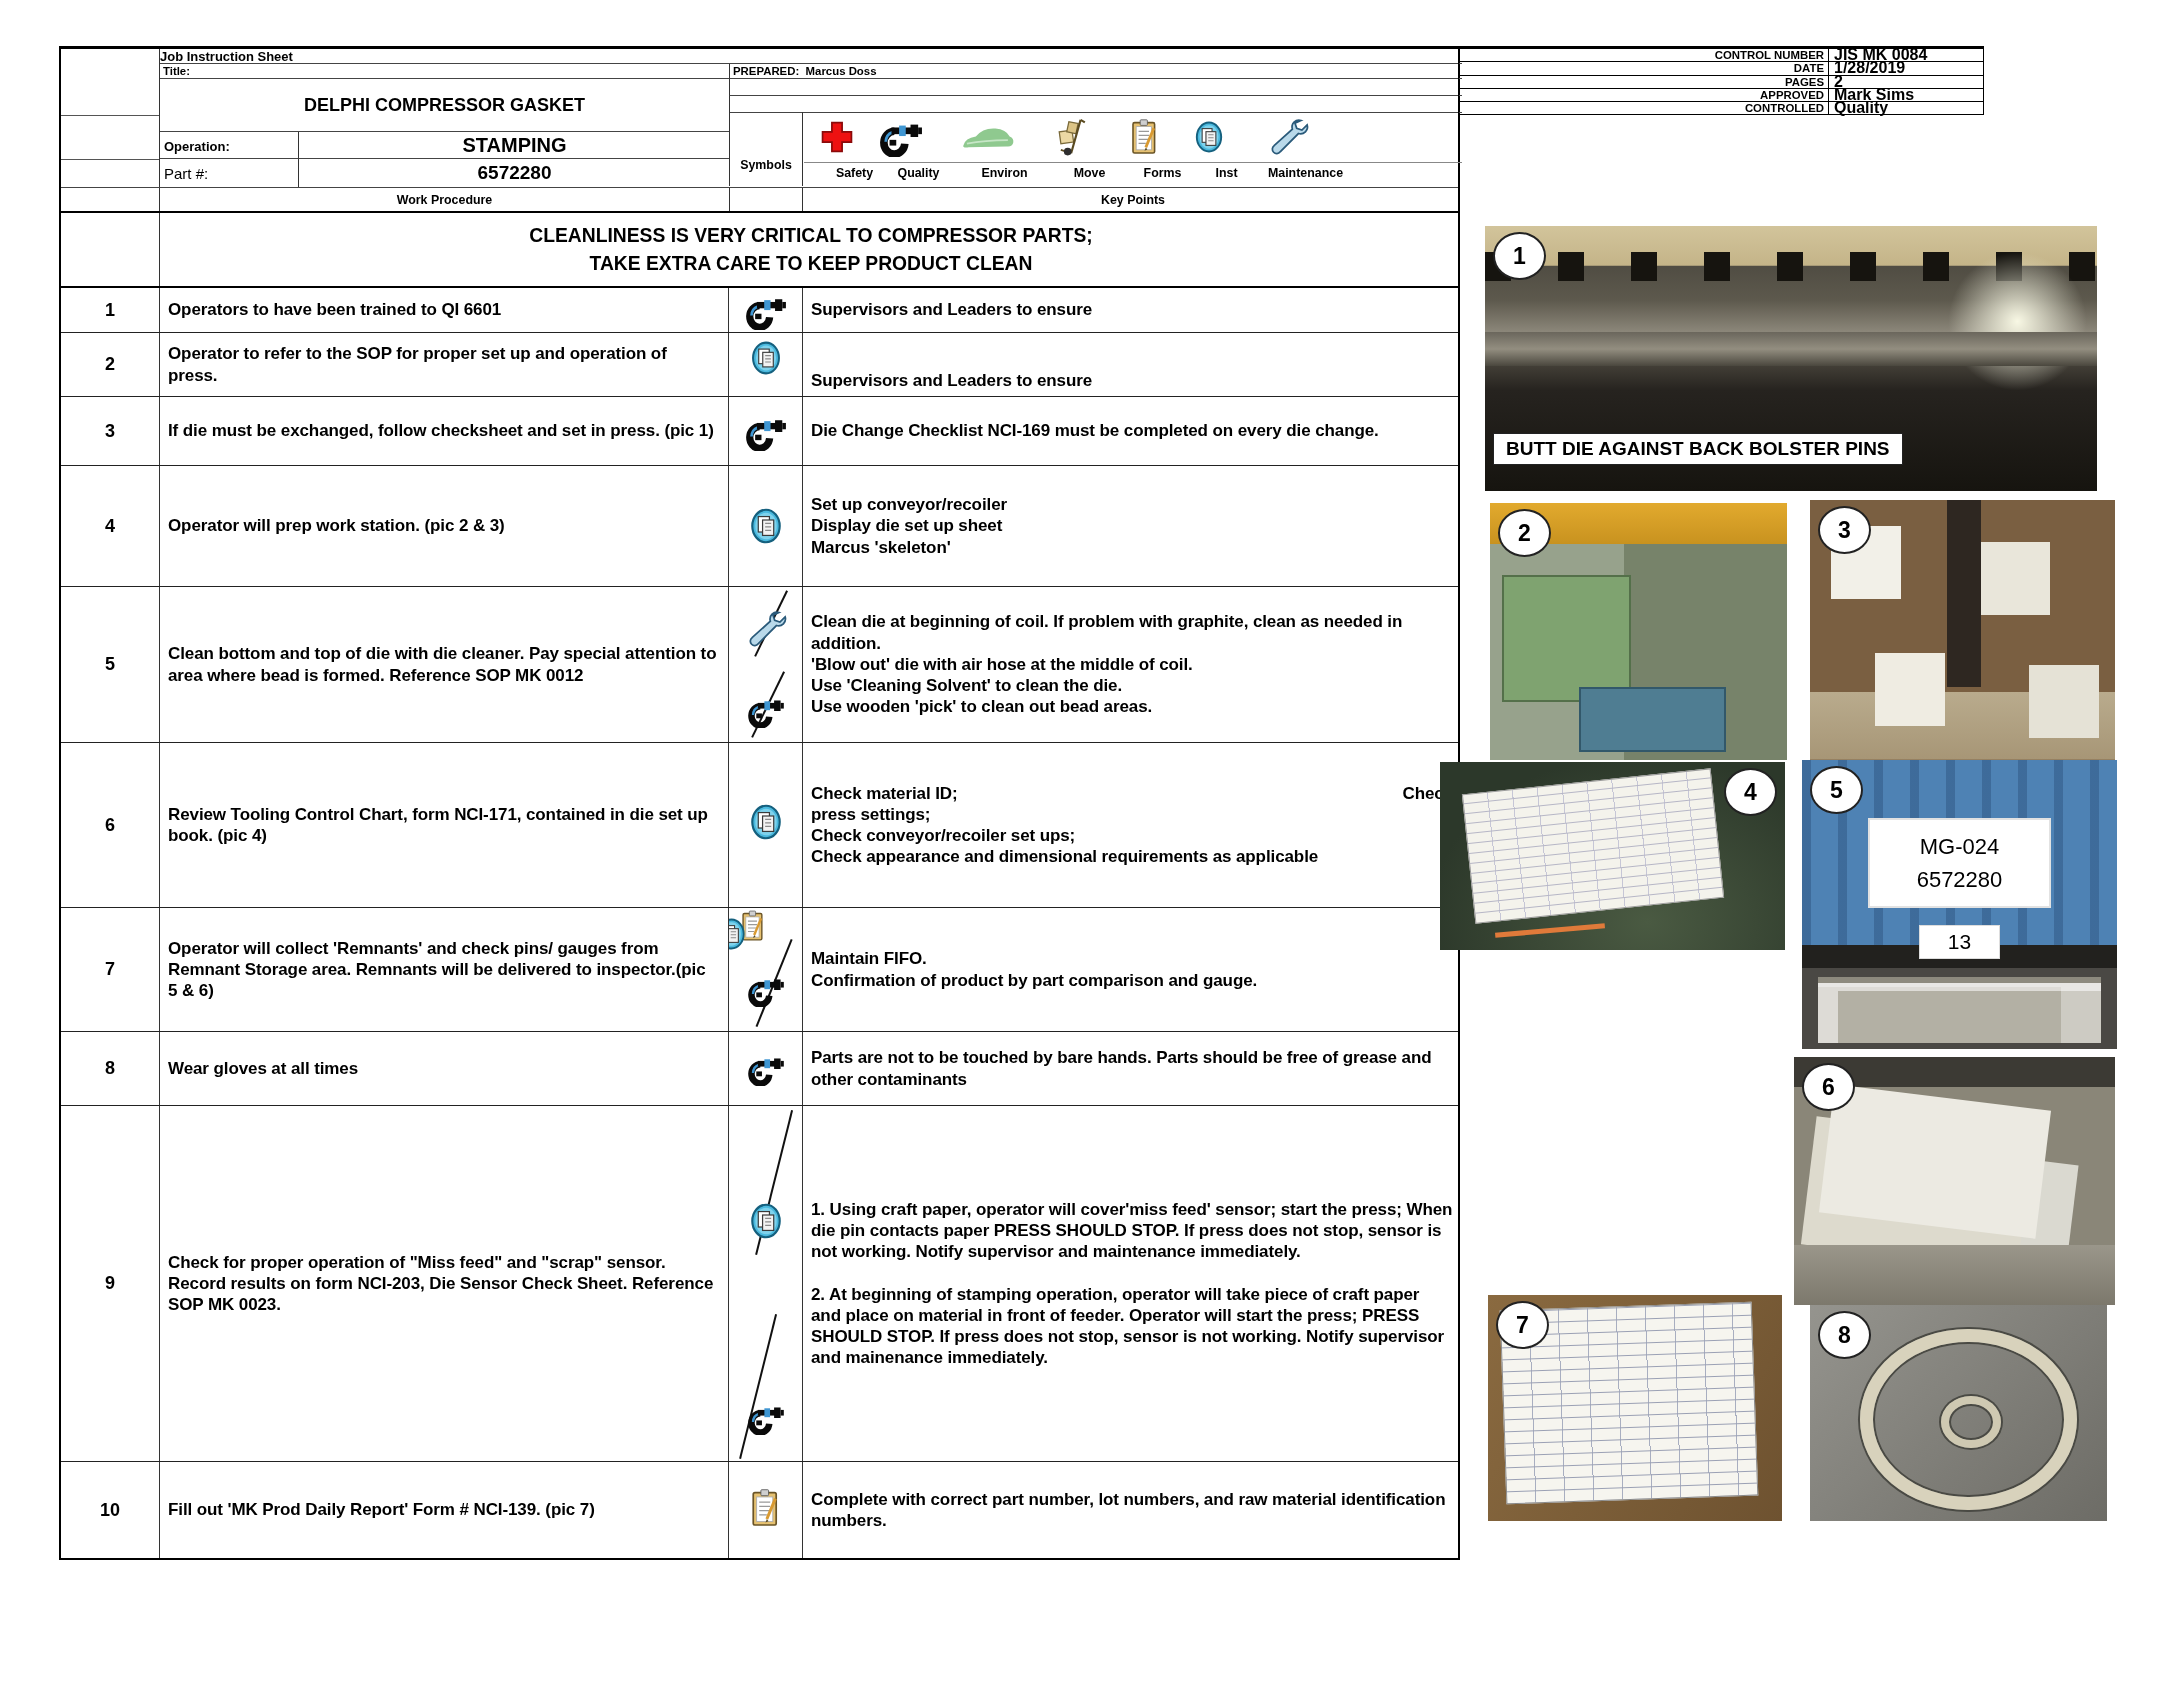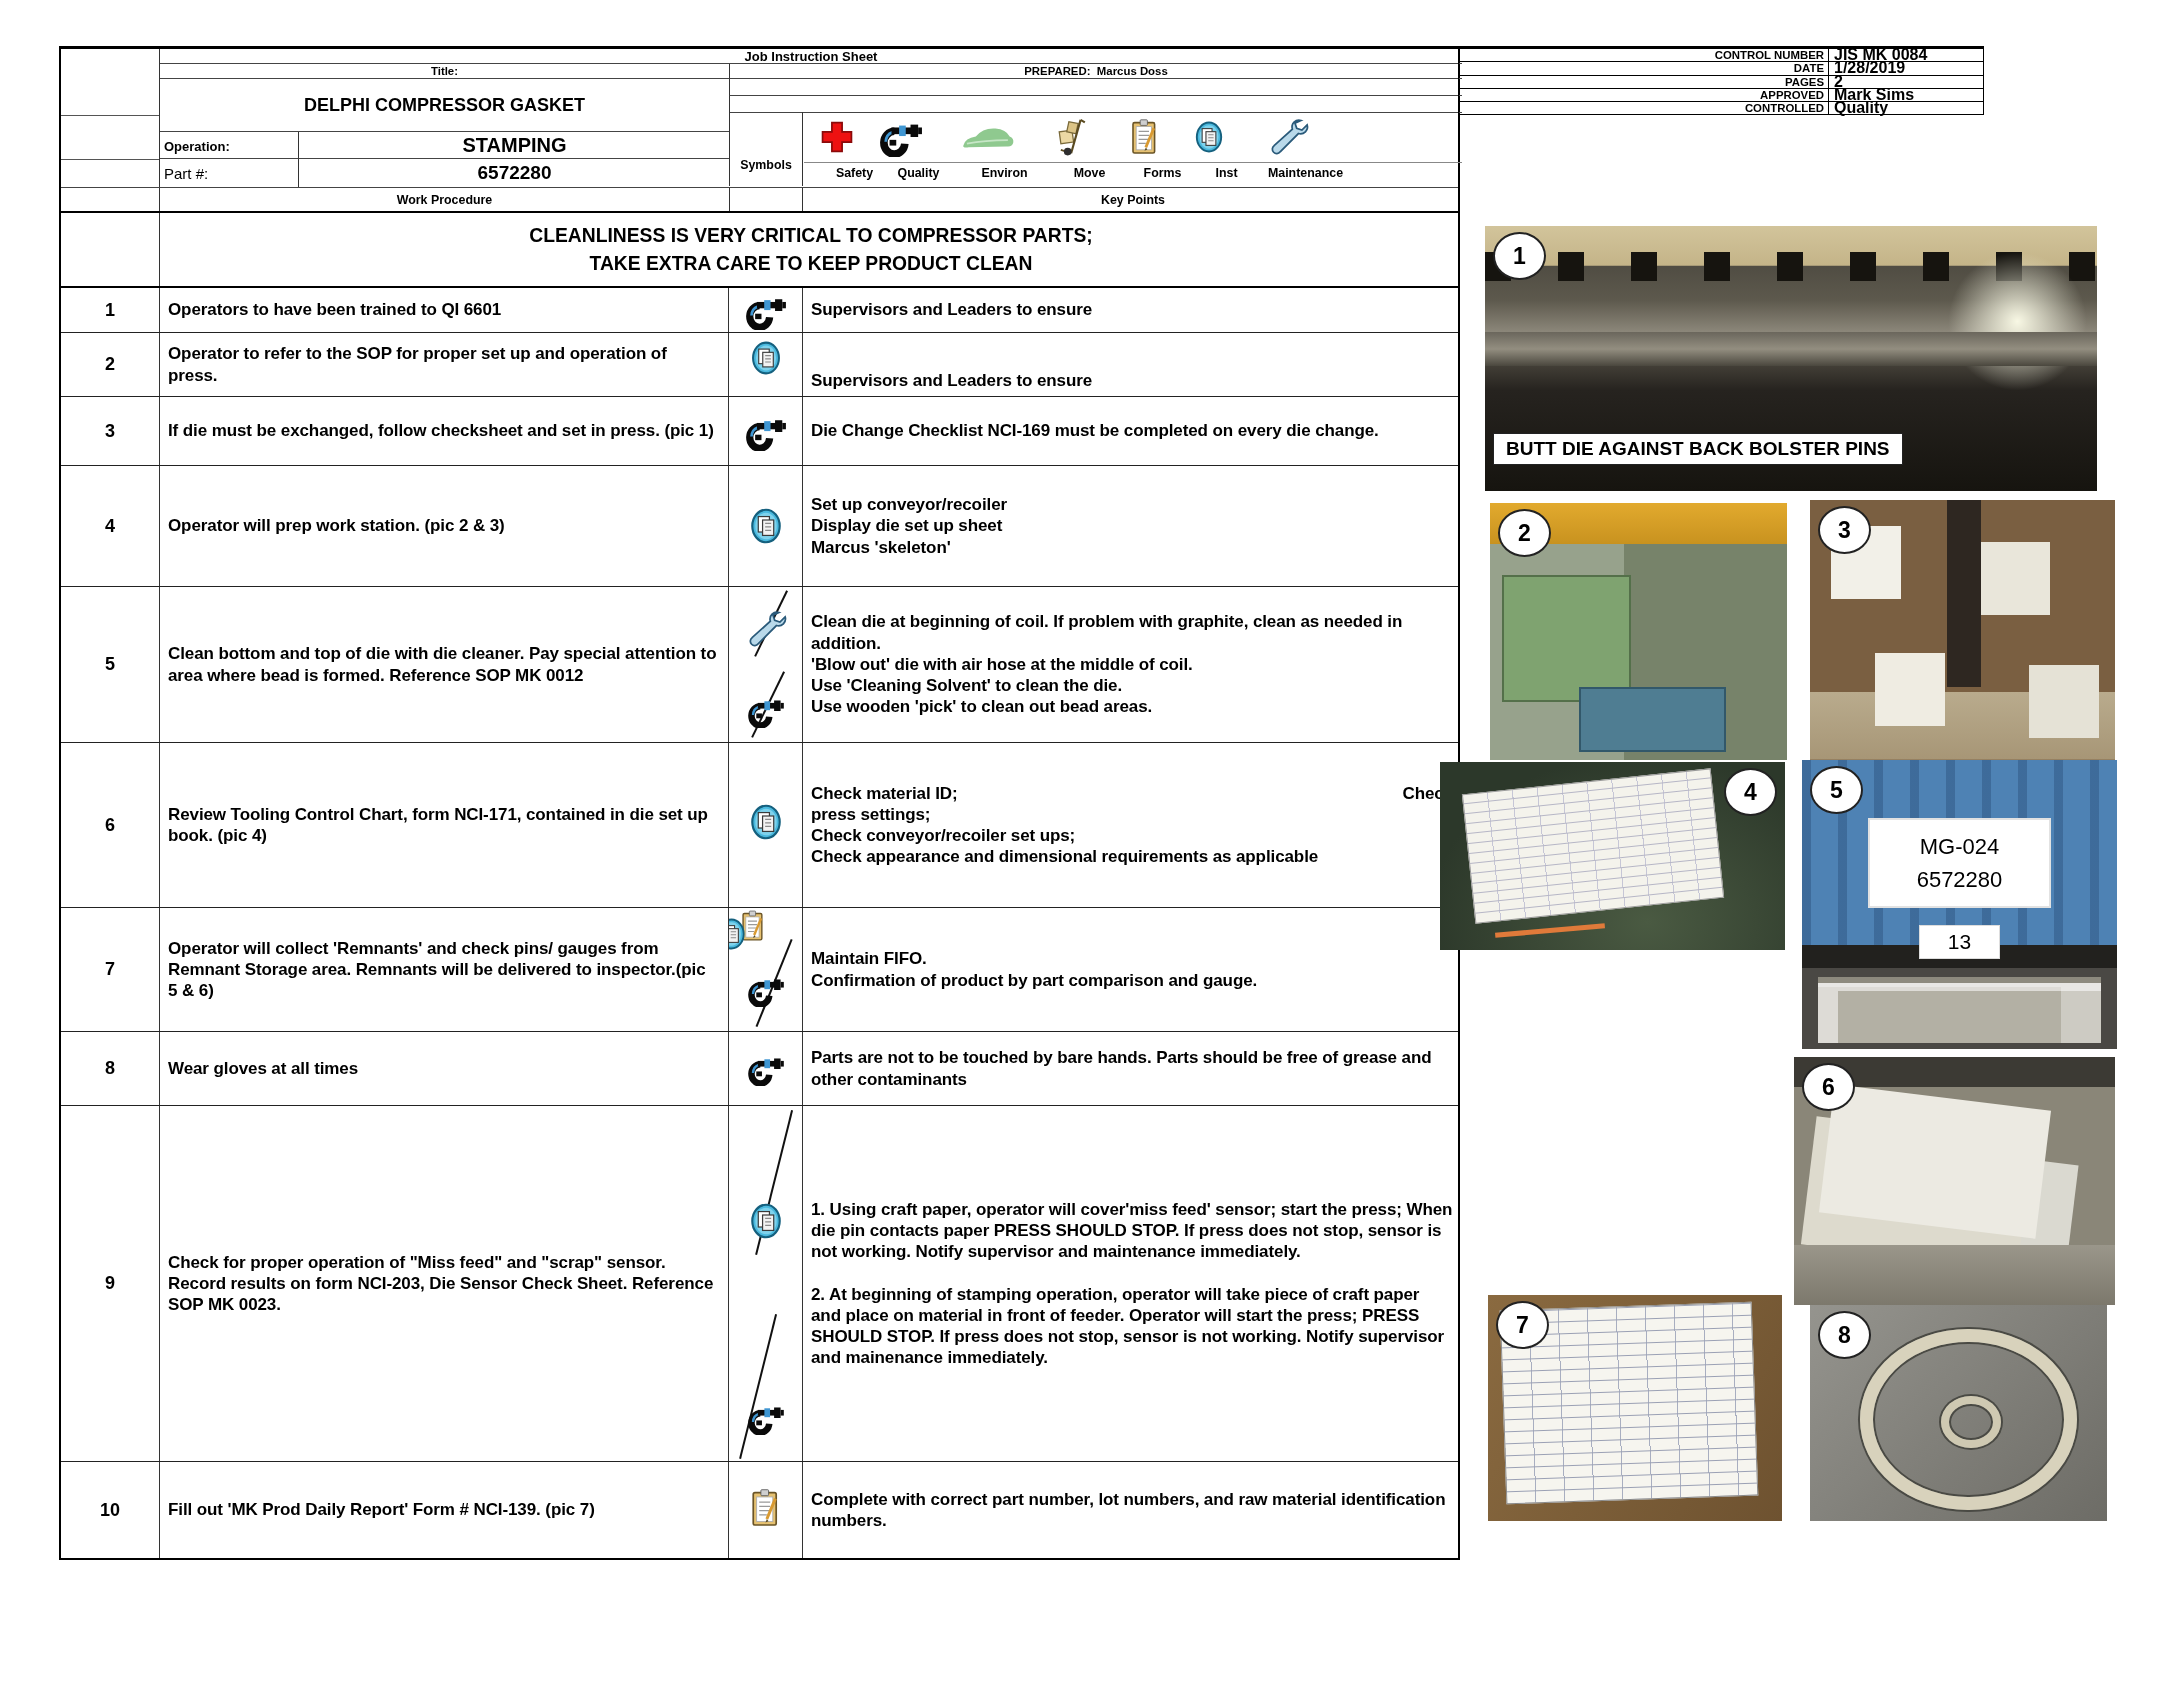--- a/index.html
+++ b/index.html
@@ -10,29 +10,29 @@
   }
 
   
   .main-table {
     position: absolute; left: 59px; top: 46px; width: 1401px;
     border: 2px solid #000; border-top-width: 3px; background: #fff;
   }
   .hdr { position: relative; height: 138px; }
   .hcell { position: absolute; overflow: hidden; }
   .b-r { border-right: 1.5px solid #333; }
-  .b-b { border-bottom: 1.2px solid #444; text-align: center; }
+  .b-b { border-bottom: 1.2px solid #444; }
   .b-l { border-left: 1.5px solid #333; }
 
   .c-num-hdr {
     background-image: linear-gradient(#555,#555), linear-gradient(#555,#555);
     background-size: 100% 1.2px; background-position: 0 66px, 0 110px;
     background-repeat: no-repeat;
   }
-  .c-jis { font-weight: bold; font-size: 13px; text-align: center; line-height: 15px; }
+  .c-jis { font-weight: bold; font-size: 13px; text-align: left; line-height: 15px; }
   .c-small-label { font-weight: bold; font-size: 11.4px; padding: 1px 3px; }
   .c-title-value { font-weight: bold; font-size: 18px; display: flex; align-items: center; justify-content: center; }
   .c-op-label { font-weight: bold; font-size: 13px; display: flex; align-items: flex-end; padding: 0 0 4px 4px; }
   .c-op-value { font-weight: bold; font-size: 20px; display: flex; align-items: center; justify-content: center; }
   .c-part-label { font-size: 15px; display: flex; align-items: center; padding-left: 4px; }
   .c-part-value { font-weight: bold; font-size: 19px; display: flex; align-items: center; justify-content: center; }
   .c-symlabel { font-weight: bold; font-size: 12.4px; display: flex; align-items: flex-end; justify-content: center; padding-bottom: 14px; }
 
   .sym-zone { }
   .sym-strip { display: flex; height: 51px; align-items: center; padding-left: 6px; border-bottom: 1px solid #888; }

